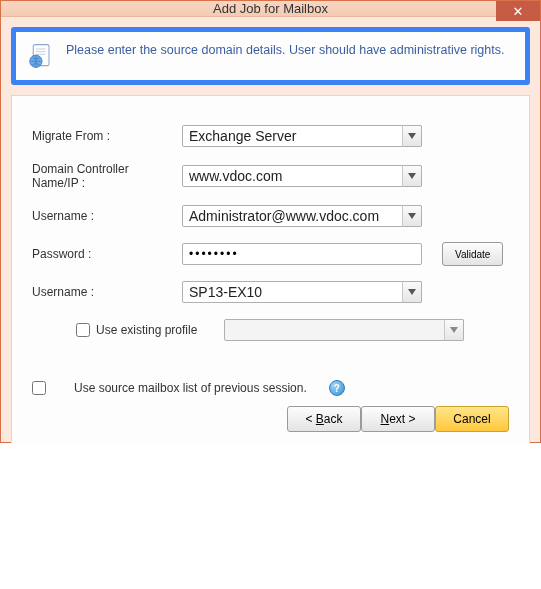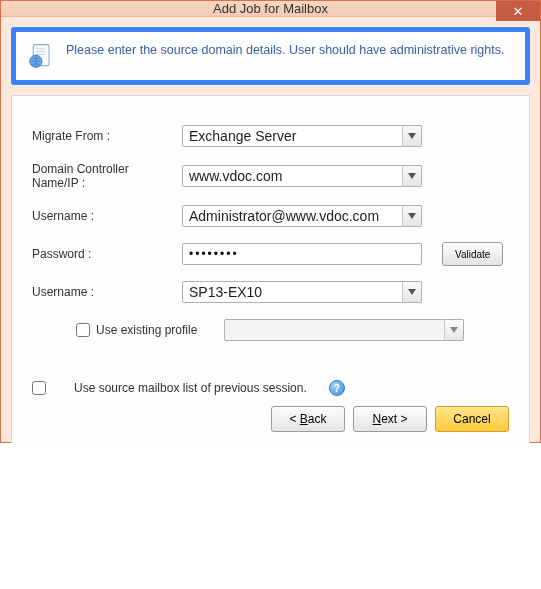--- a/index.html
+++ b/index.html
@@ -189,21 +189,21 @@
     justify-content: center;
     color: #fff;
     font-size: 10px;
     font-weight: bold;
     cursor: pointer;
   }
   .footer-bar {
     margin-top: auto;
     display: flex;
     justify-content: flex-end;
-    gap: 8px;
+    gap: 0;
     padding-top: 10px;
   }
   .footer-btn {
     height: 26px;
     min-width: 74px;
     padding: 0 14px;
     border: 1px solid #9a9a9a;
     border-radius: 3px;
     background: linear-gradient(#fdfdfd,#e4e4e4);
     font-size: 12px;

